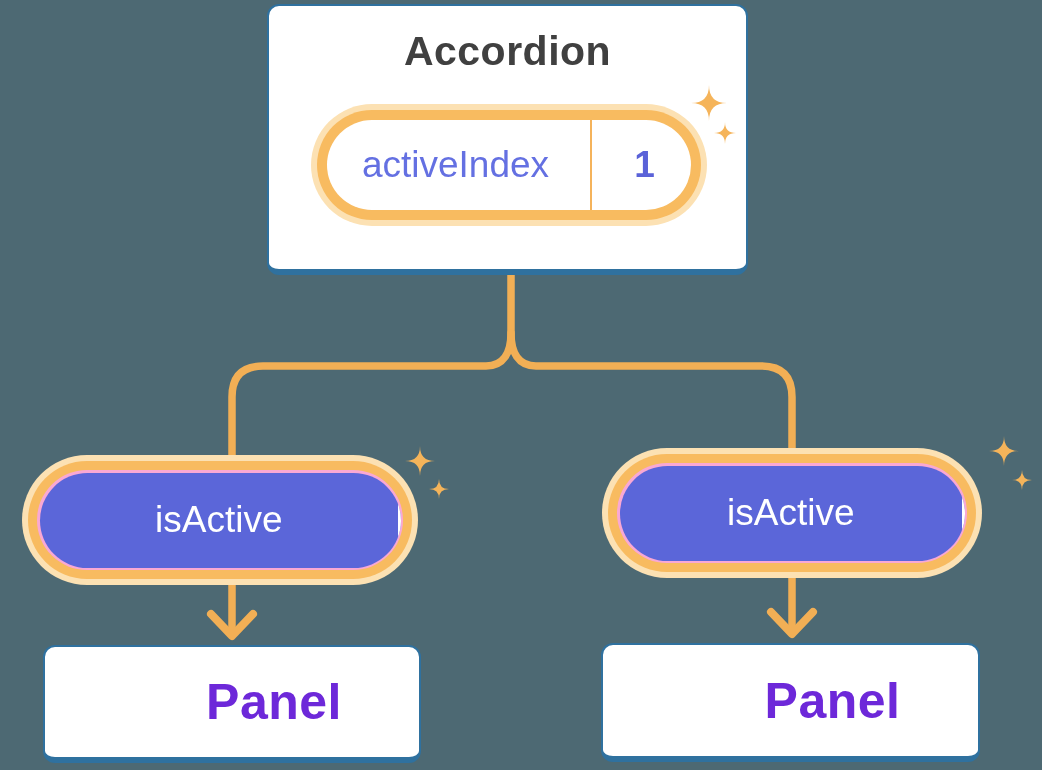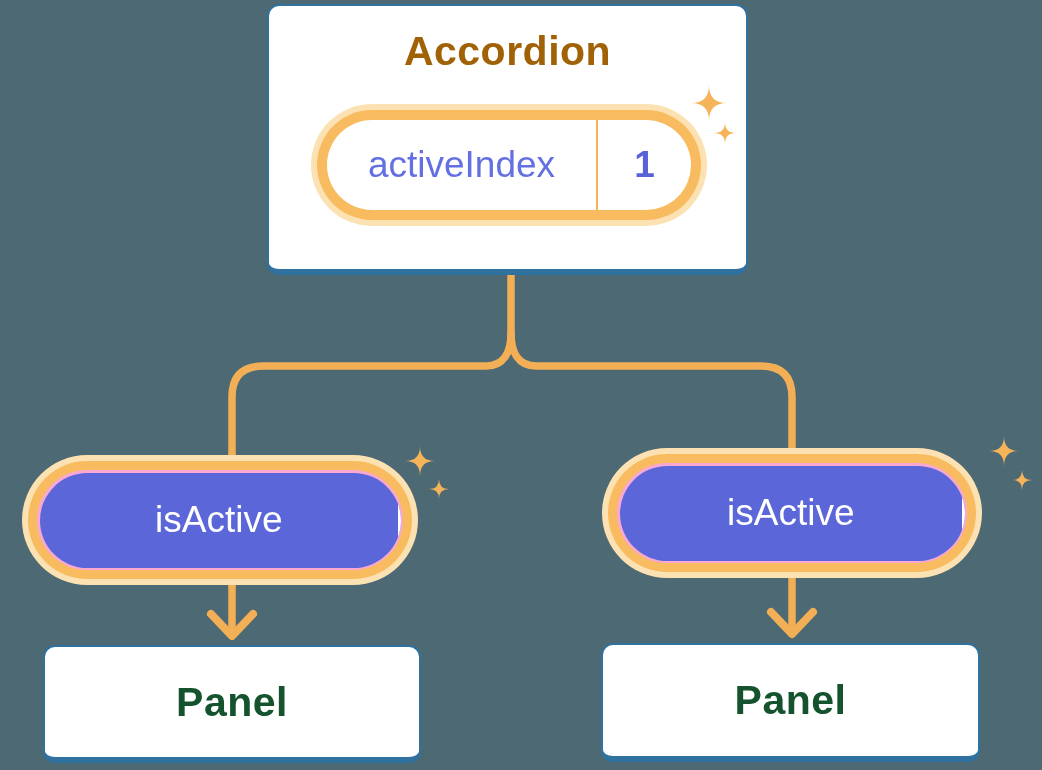--- a/index.html
+++ b/index.html
@@ -28,30 +28,31 @@
   }
   .accordion-card { left: 267px; top: 4px; width: 481px; height: 271px; }
   .panel-left  { left: 43px;  top: 645px; width: 378px; height: 118px; }
   .panel-right { left: 601px; top: 643px; width: 379px; height: 119px; }
   .card-title {
     position: absolute;
     left: 0; right: 0; top: 22px;
     text-align: center;
     font-size: 41px;
     font-weight: 600;
-    color: #a16207;
+    color: #404040;
     letter-spacing: 0.5px;
   }
   .panel-title {
     width: 100%; height: 100%;
     display: flex; align-items: center; justify-content: center;
-    font-size: 41px;
+    font-size: 50px;
     font-weight: 600;
-    color: #14532d;
+    color: #6d28d9;
     letter-spacing: 0.5px;
+    margin-left: 42px;
   }
   
   .state-pill {
     position: absolute;
     left: 42px; top: 98px;
     width: 396px; height: 122px;
     border-radius: 999px;
     background: #FCE1B3;          
     padding: 6px;
   }
@@ -60,20 +61,21 @@
     border-radius: 999px;
     background: #F8BB60;          
     padding: 10px;
   }
   .state-inner {
     width: 100%; height: 100%;
     border-radius: 999px;
     background: #FFFFFF;
     display: flex;
     overflow: hidden;
+    gap: 6px;
   }
   .state-label {
     flex: 1;
     display: flex; align-items: center; justify-content: center;
     font-size: 37px;
     color: #6470E2;
   }
   .state-divider { width: 2px; background: #F5B35B; }
   .state-value {
     width: 93px;

